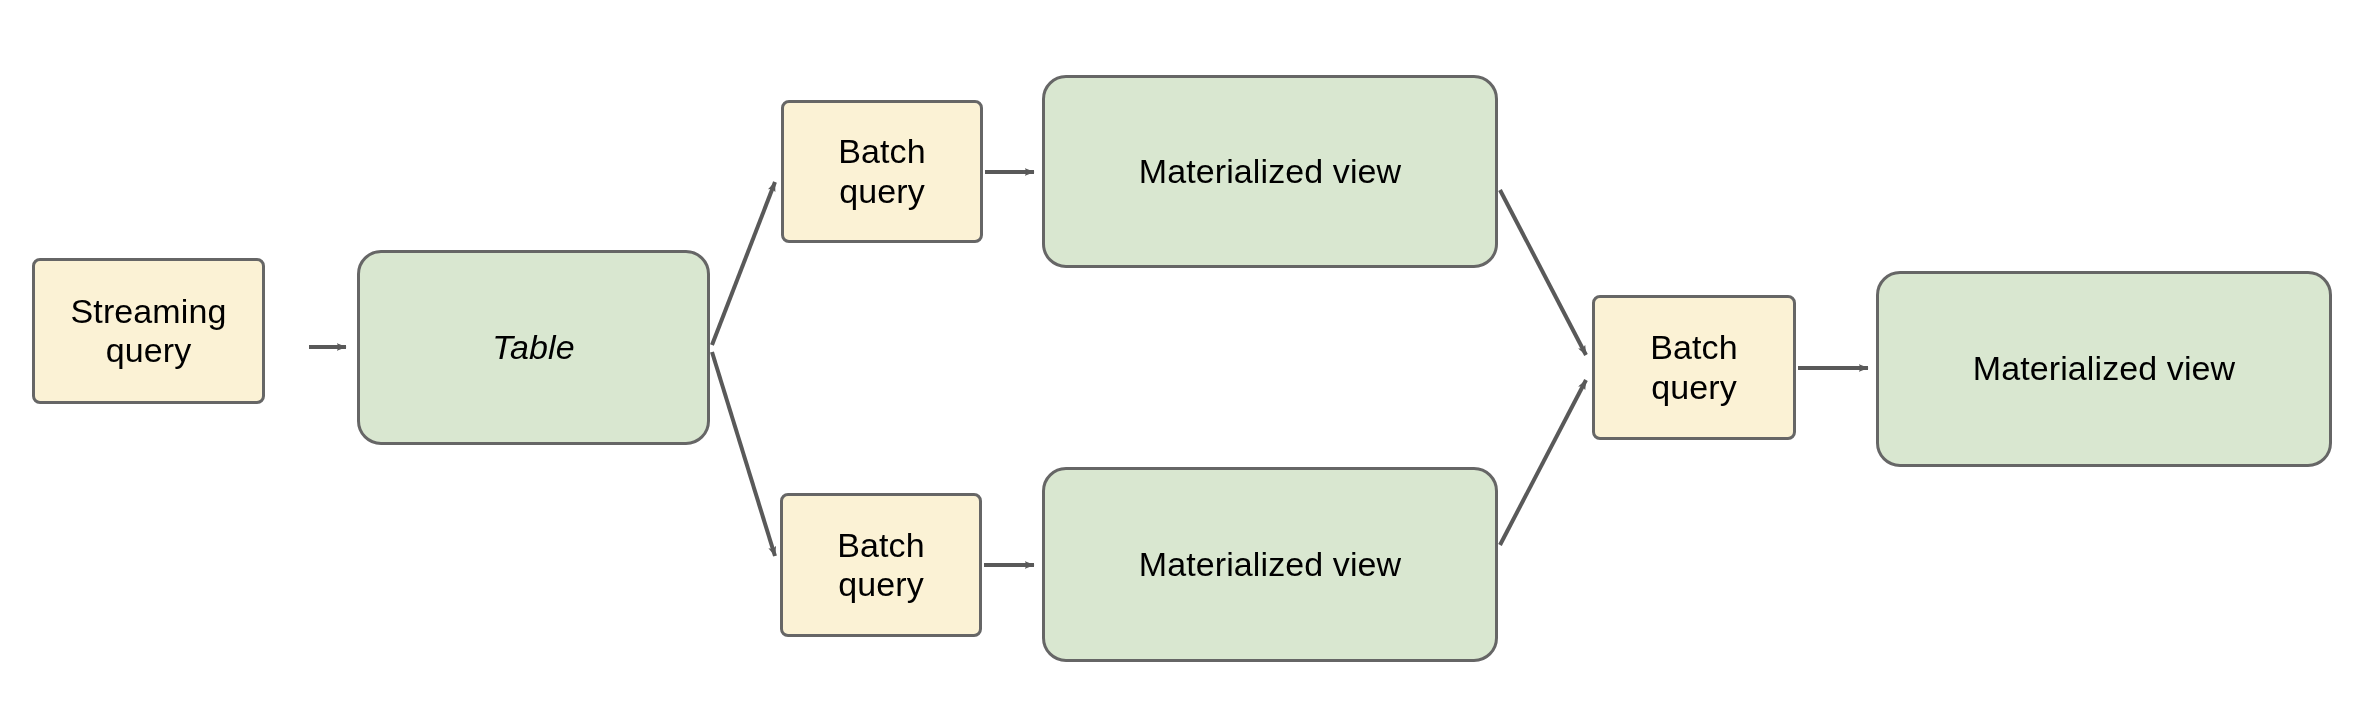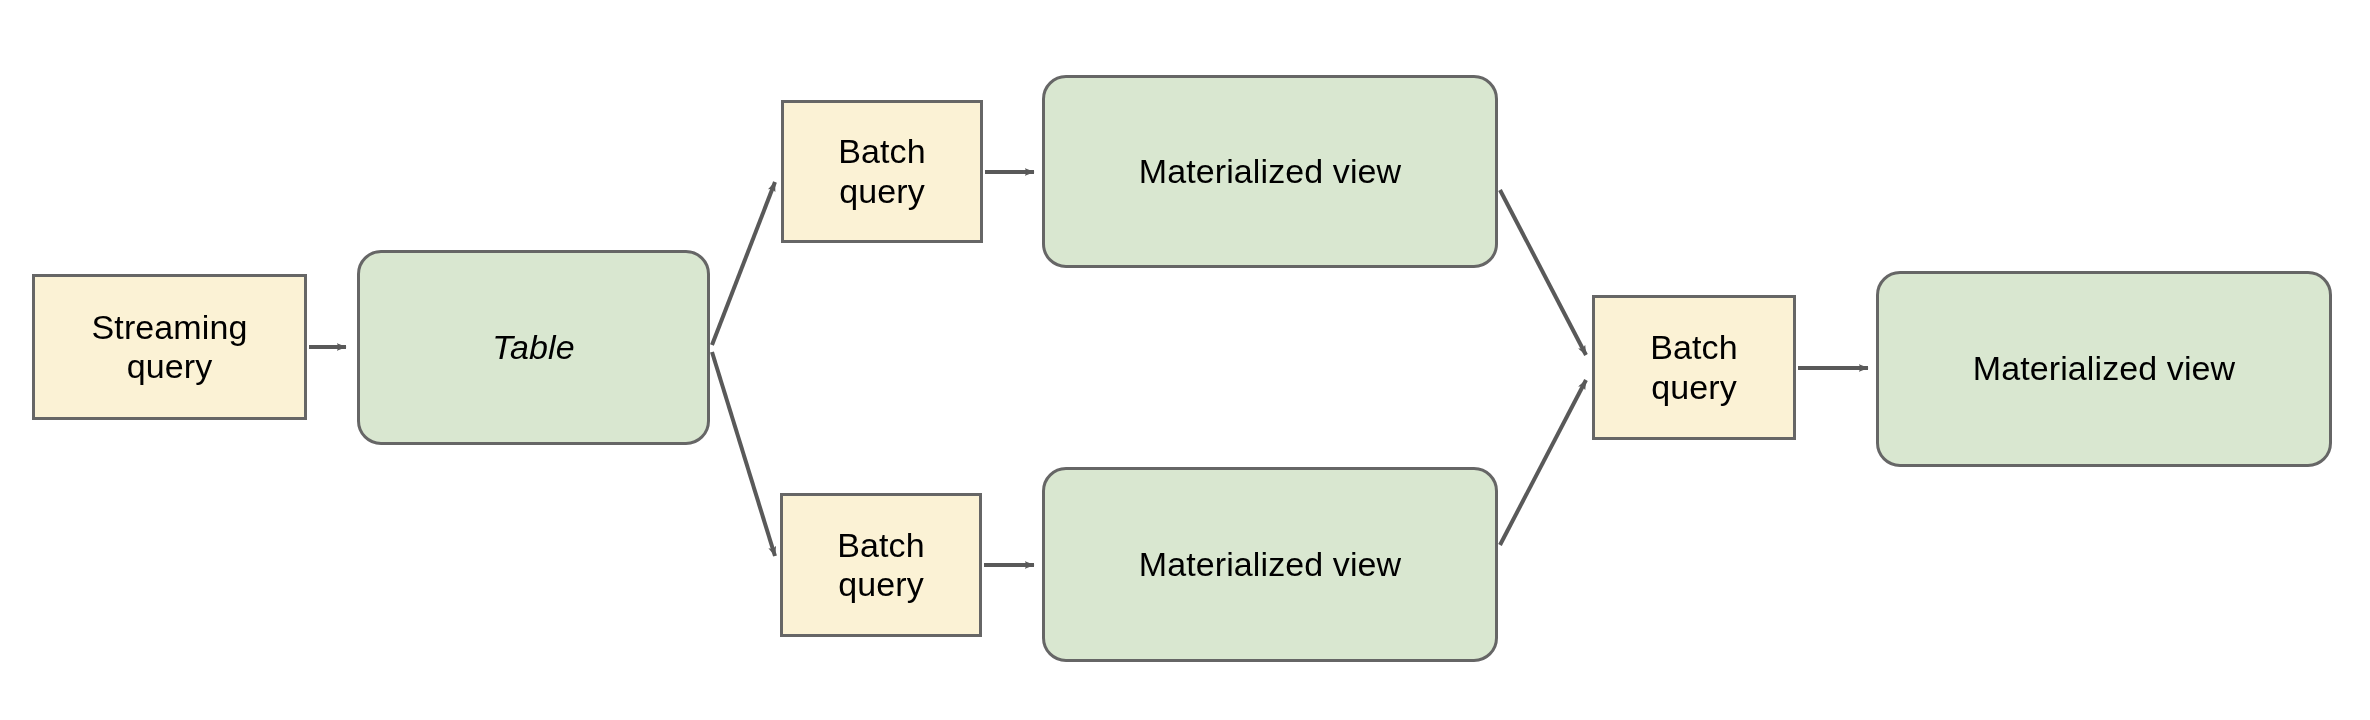--- a/index.html
+++ b/index.html
@@ -34,21 +34,21 @@
     text-align: center;
     color: #000000;
     font-size: 34px;
     line-height: 1.16;
     letter-spacing: 0.1px;
     border: 3px solid #666666;
     z-index: 2;
   }
   .node.process {
     background: #fbf2d5;
-    border-radius: 0;
+    border-radius: 8px;
   }
   .node.store {
     background: #d9e7d0;
     border-radius: 24px;
   }
   .node .node-label {
     display: block;
     white-space: pre-line;
     padding: 0 6px;
   }
@@ -91,21 +91,21 @@
 
     <g>
       <line x1="1500" y1="545" x2="1586" y2="380" stroke="#595959" stroke-width="4" marker-end="url(#arrowhead)"></line>
     </g>
 
     <g>
       <line x1="1798" y1="368" x2="1868" y2="368" stroke="#595959" stroke-width="4" marker-end="url(#arrowhead)"></line>
     </g>
   </svg>
 
-  <div class="node process" style="left:32px; top:274px; width:275px; height:146px;">
+  <div class="node process" style="left:32px; top:258px; width:233px; height:146px;">
     <span class="node-label">Streaming
 query</span>
   </div>
 
   <div class="node store" style="left:357px; top:250px; width:353px; height:195px;font-style:italic;">
     <span class="node-label">Table</span>
   </div>
 
   <div class="node process" style="left:781px; top:100px; width:202px; height:143px;">
     <span class="node-label">Batch

